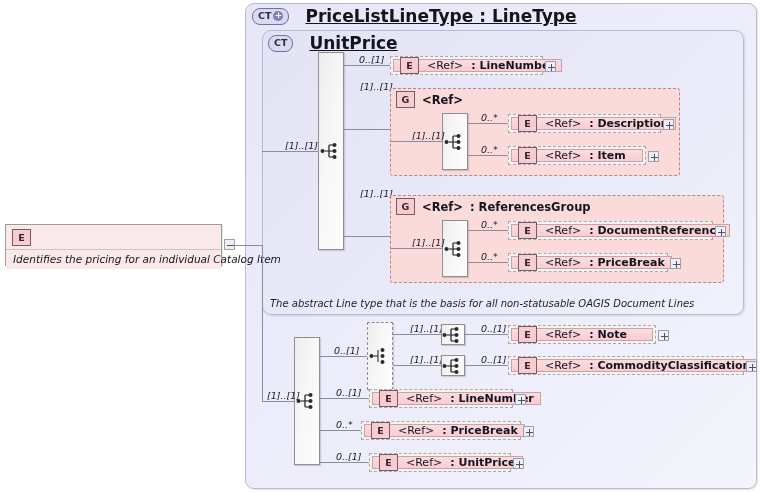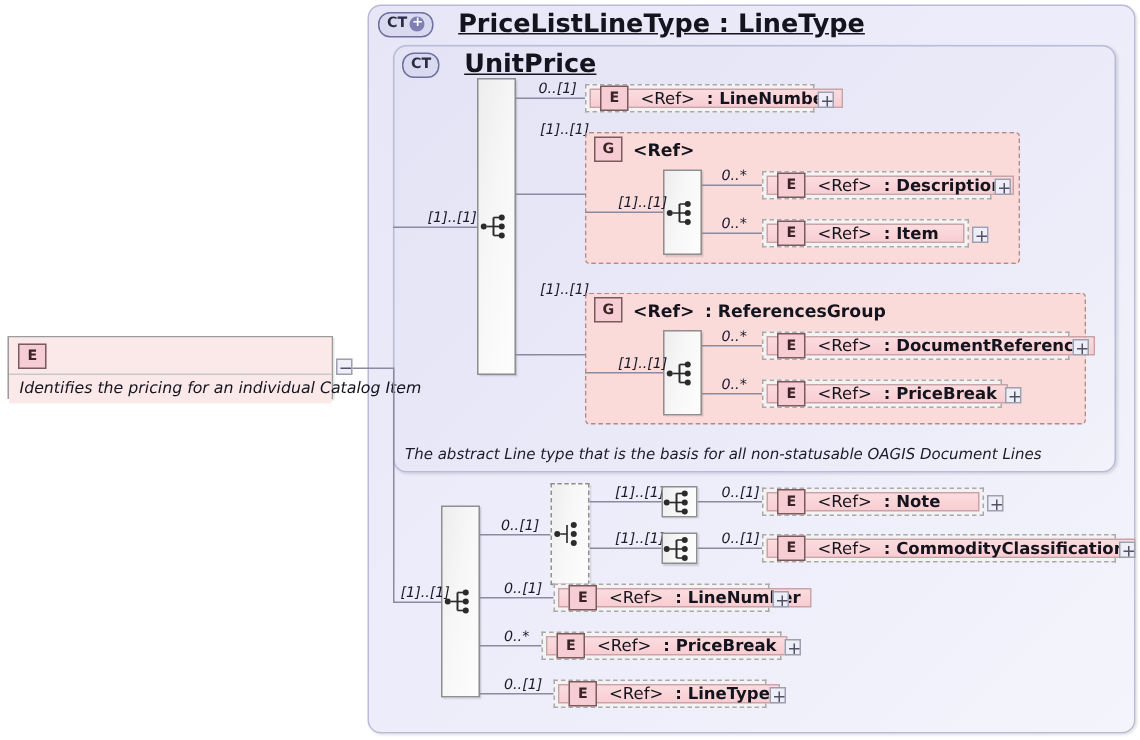--- a/index.html
+++ b/index.html
@@ -431,20 +431,20 @@
   <div class="abs" style="left:523px;top:426px;">
     <span class="plusbox plus" style="display:block;"></span>
   </div>
 
   <div class="hline" style="left:320px;top:462px;width:50px;"></div>
   <div class="card" style="left:336px;top:452px;">0..[1]</div>
   <div class="refbox abs" style="left:369px;top:453px;width:142px;height:19px;">
     <span class="inner">
       <span class="badge-e">E</span>
       <span class="ref-word">&lt;Ref&gt;</span>
-      <span class="ref-name">: LineType</span>
+      <span class="ref-name">: UnitPrice</span>
     </span>
   </div>
   <div class="abs" style="left:513px;top:458px;">
     <span class="plusbox plus" style="display:block;"></span>
   </div>
 
 </div>
 
 </body></html>

